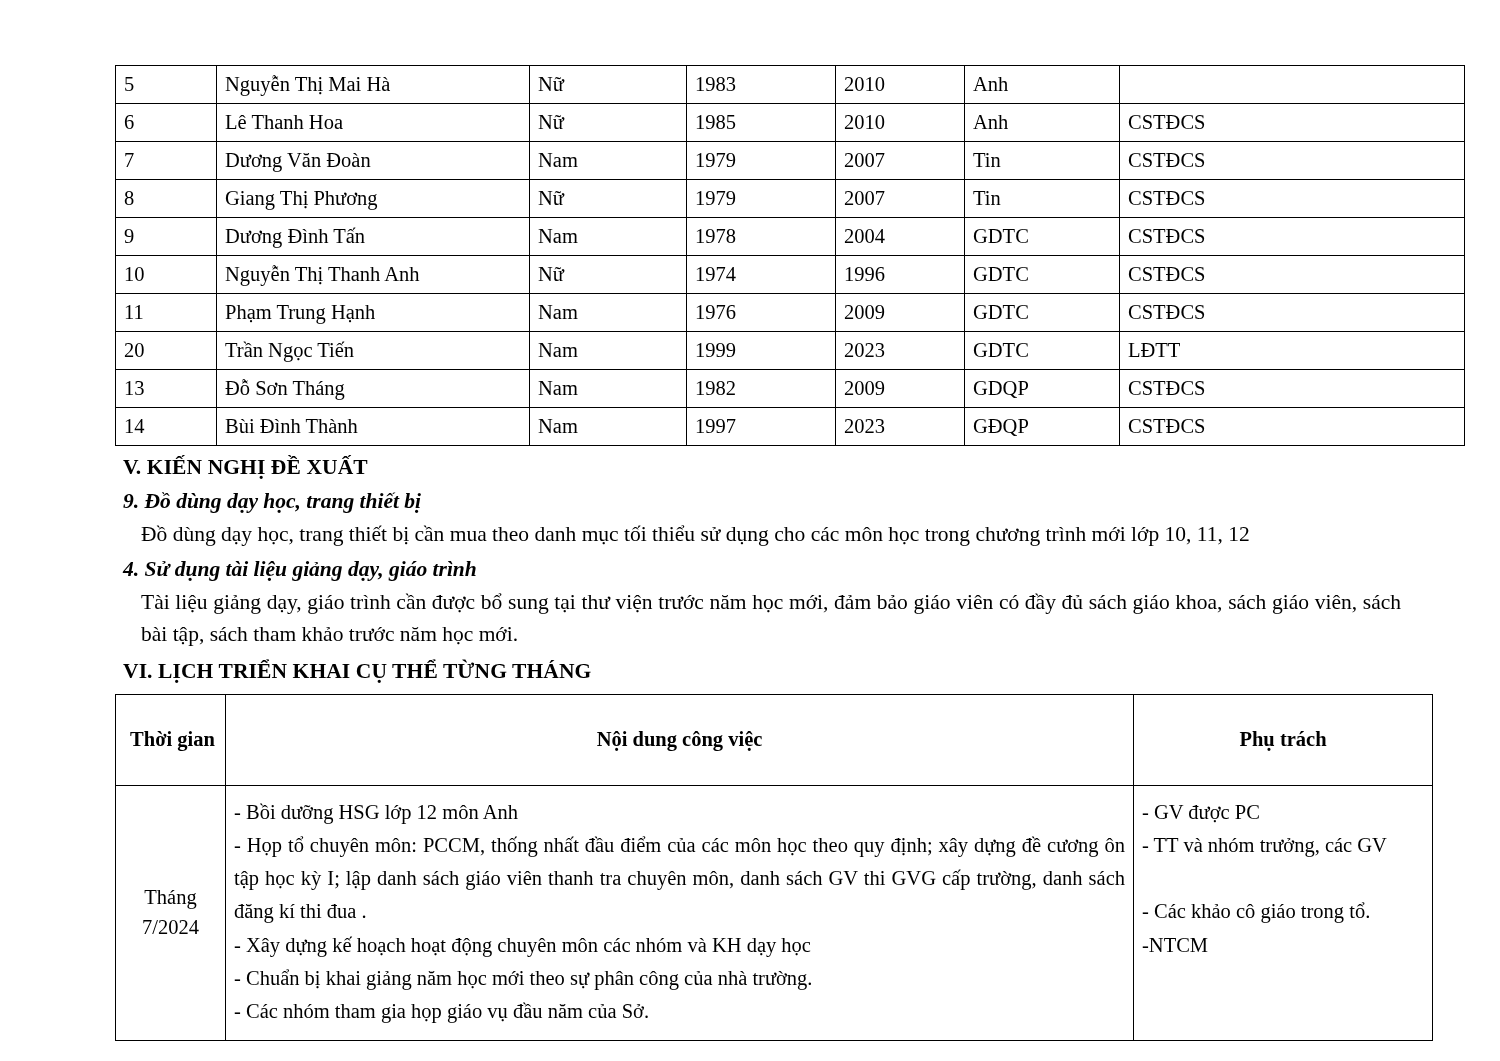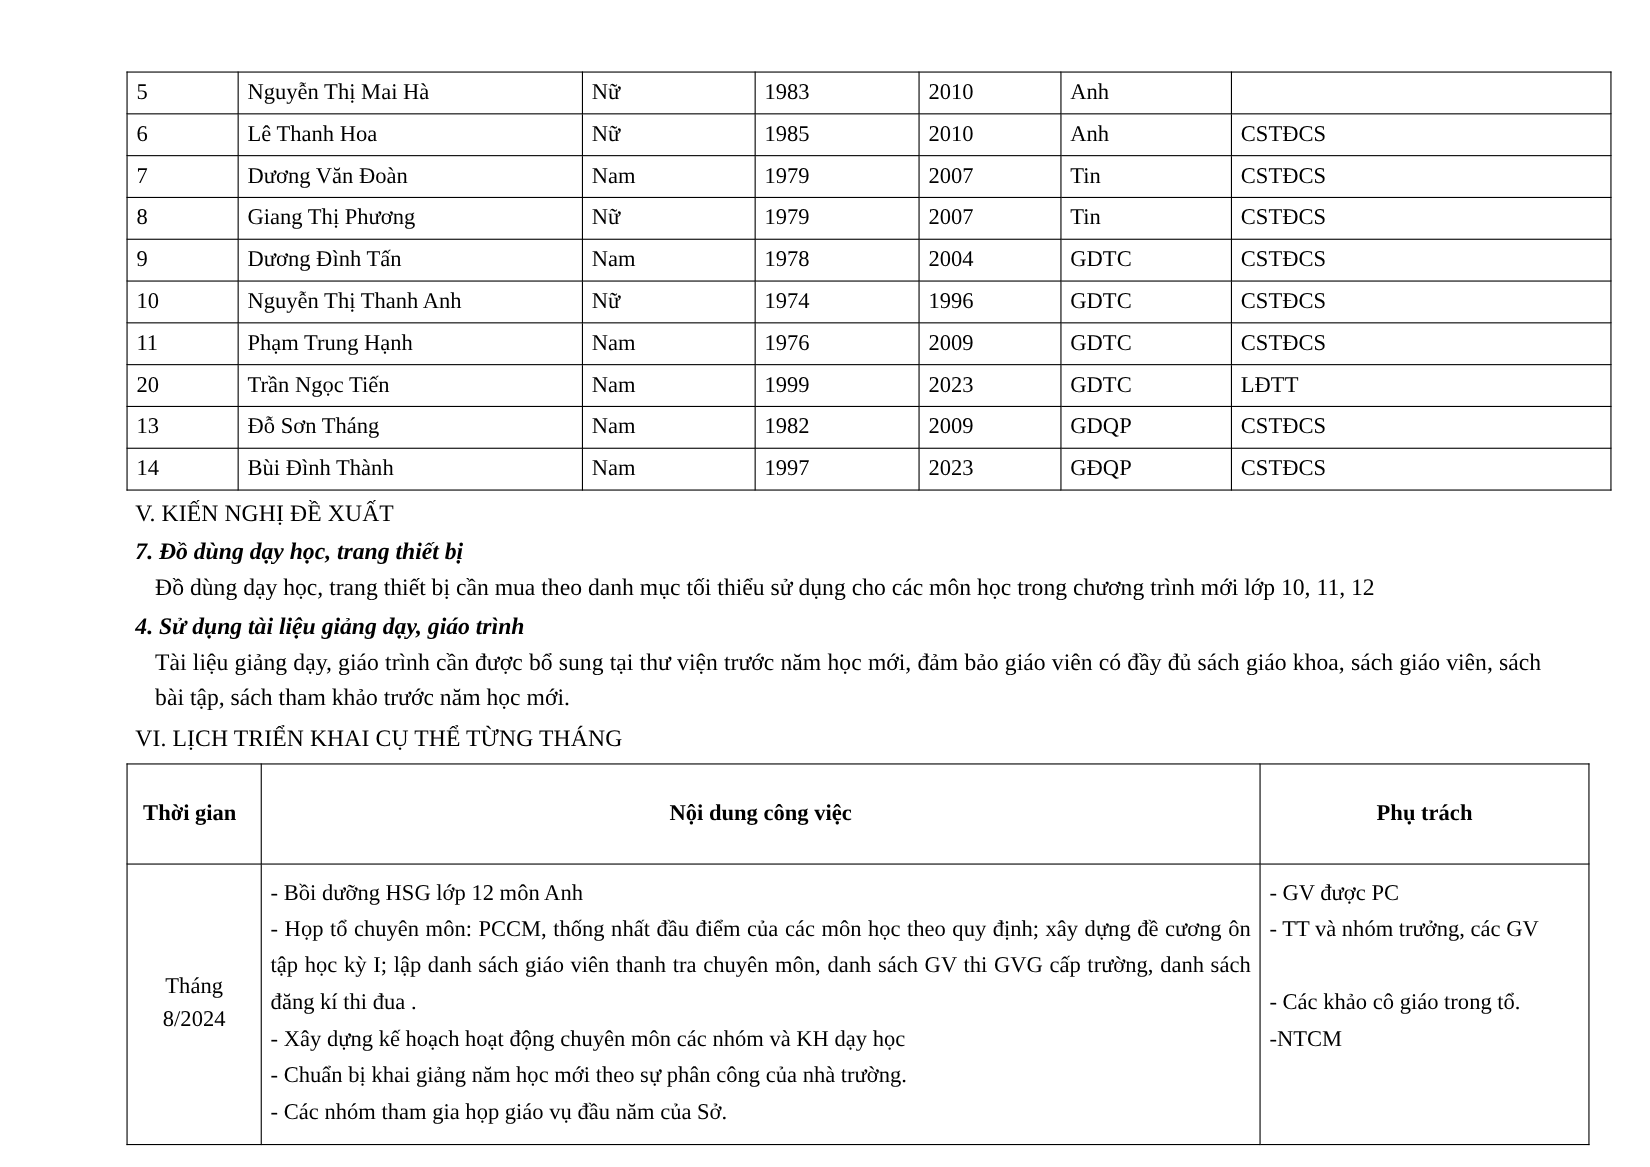--- a/index.html
+++ b/index.html
@@ -46,21 +46,21 @@
   .c-stt  { width: 92px; }
   .c-name { width: 304px; }
   .c-sex  { width: 148px; }
   .c-born { width: 140px; }
   .c-year { width: 120px; }
   .c-subj { width: 146px; }
   .c-note { width: 336px; }
 
   
   .h-roman {
-    font-weight: normal;
+    font-weight: bold;
     font-size: 21.5px;
     margin: 6px 0 0 8px;
     line-height: 1.42;
     letter-spacing: .1px;
   }
   .h-sub {
     font-weight: bold;
     font-style: italic;
     font-size: 21.5px;
     margin: 3px 0 0 8px;
@@ -94,21 +94,21 @@
   table.schedule thead th {
     font-weight: bold;
     text-align: center;
     padding: 14px 6px;
     height: 62px;
     vertical-align: middle;
     line-height: 1.34;
   }
   table.schedule thead th.th-time {
     padding-left: 4px;
-    padding-right: 12px;
+    padding-right: 0;
   }
   table.schedule tbody td.cell-time {
     text-align: center;
     vertical-align: middle;
     line-height: 1.45;
     padding: 6px 4px;
   }
   table.schedule tbody td.cell-content {
     padding: 10px 8px 12px 8px;
     line-height: 1.62;
@@ -216,38 +216,38 @@
           <td class="c-sex">Nam</td>
           <td class="c-born">1997</td>
           <td class="c-year">2023</td>
           <td class="c-subj">GĐQP</td>
           <td class="c-note">CSTĐCS</td>
         </tr>
       </tbody>
     </table>
 
     <div class="h-roman">V. KIẾN NGHỊ ĐỀ XUẤT</div>
-    <div class="h-sub">7. Đồ dùng dạy học, trang thiết bị</div>
+    <div class="h-sub">9. Đồ dùng dạy học, trang thiết bị</div>
     <div class="para">Đồ dùng dạy học, trang thiết bị cần mua theo danh mục tối thiểu sử dụng cho các môn học trong  chương trình mới lớp 10, 11, 12</div>
     <div class="h-sub">4. Sử dụng tài liệu giảng dạy, giáo trình</div>
     <div class="para">Tài liệu giảng dạy, giáo trình cần được bổ sung tại thư viện trước năm học mới, đảm bảo giáo viên có đầy đủ sách giáo khoa, sách giáo viên, sách bài tập, sách tham khảo trước năm học mới.</div>
 
     <div class="h-roman">VI. LỊCH TRIỂN KHAI CỤ THỂ TỪNG THÁNG</div>
 
     <table class="schedule">
       <thead>
         <tr>
           <th class="s-time th-time">Thời gian</th>
           <th class="s-content">Nội dung công việc</th>
           <th class="s-owner">Phụ trách</th>
         </tr>
       </thead>
       <tbody>
         <tr>
-          <td class="cell-time">Tháng 8/2024</td>
+          <td class="cell-time">Tháng 7/2024</td>
           <td class="cell-content">
             <span class="line">- Bồi dưỡng HSG lớp 12 môn Anh</span>
             <span class="line">- Họp tổ chuyên môn: PCCM, thống nhất đầu điểm của các môn học theo quy định; xây dựng đề cương ôn tập học kỳ I; lập danh sách giáo viên thanh tra chuyên môn, danh sách GV thi GVG cấp trường, danh sách đăng kí thi đua .</span>
             <span class="line">- Xây dựng kế hoạch hoạt động chuyên môn các nhóm và KH dạy học</span>
             <span class="line">- Chuẩn bị khai giảng năm học mới theo sự phân công của nhà trường.</span>
             <span class="line">- Các nhóm tham gia họp giáo vụ đầu năm của Sở.</span>
           </td>
           <td class="cell-owner">
             <span class="line">- GV được PC</span>
             <span class="line">- TT và nhóm trưởng, các GV</span>

